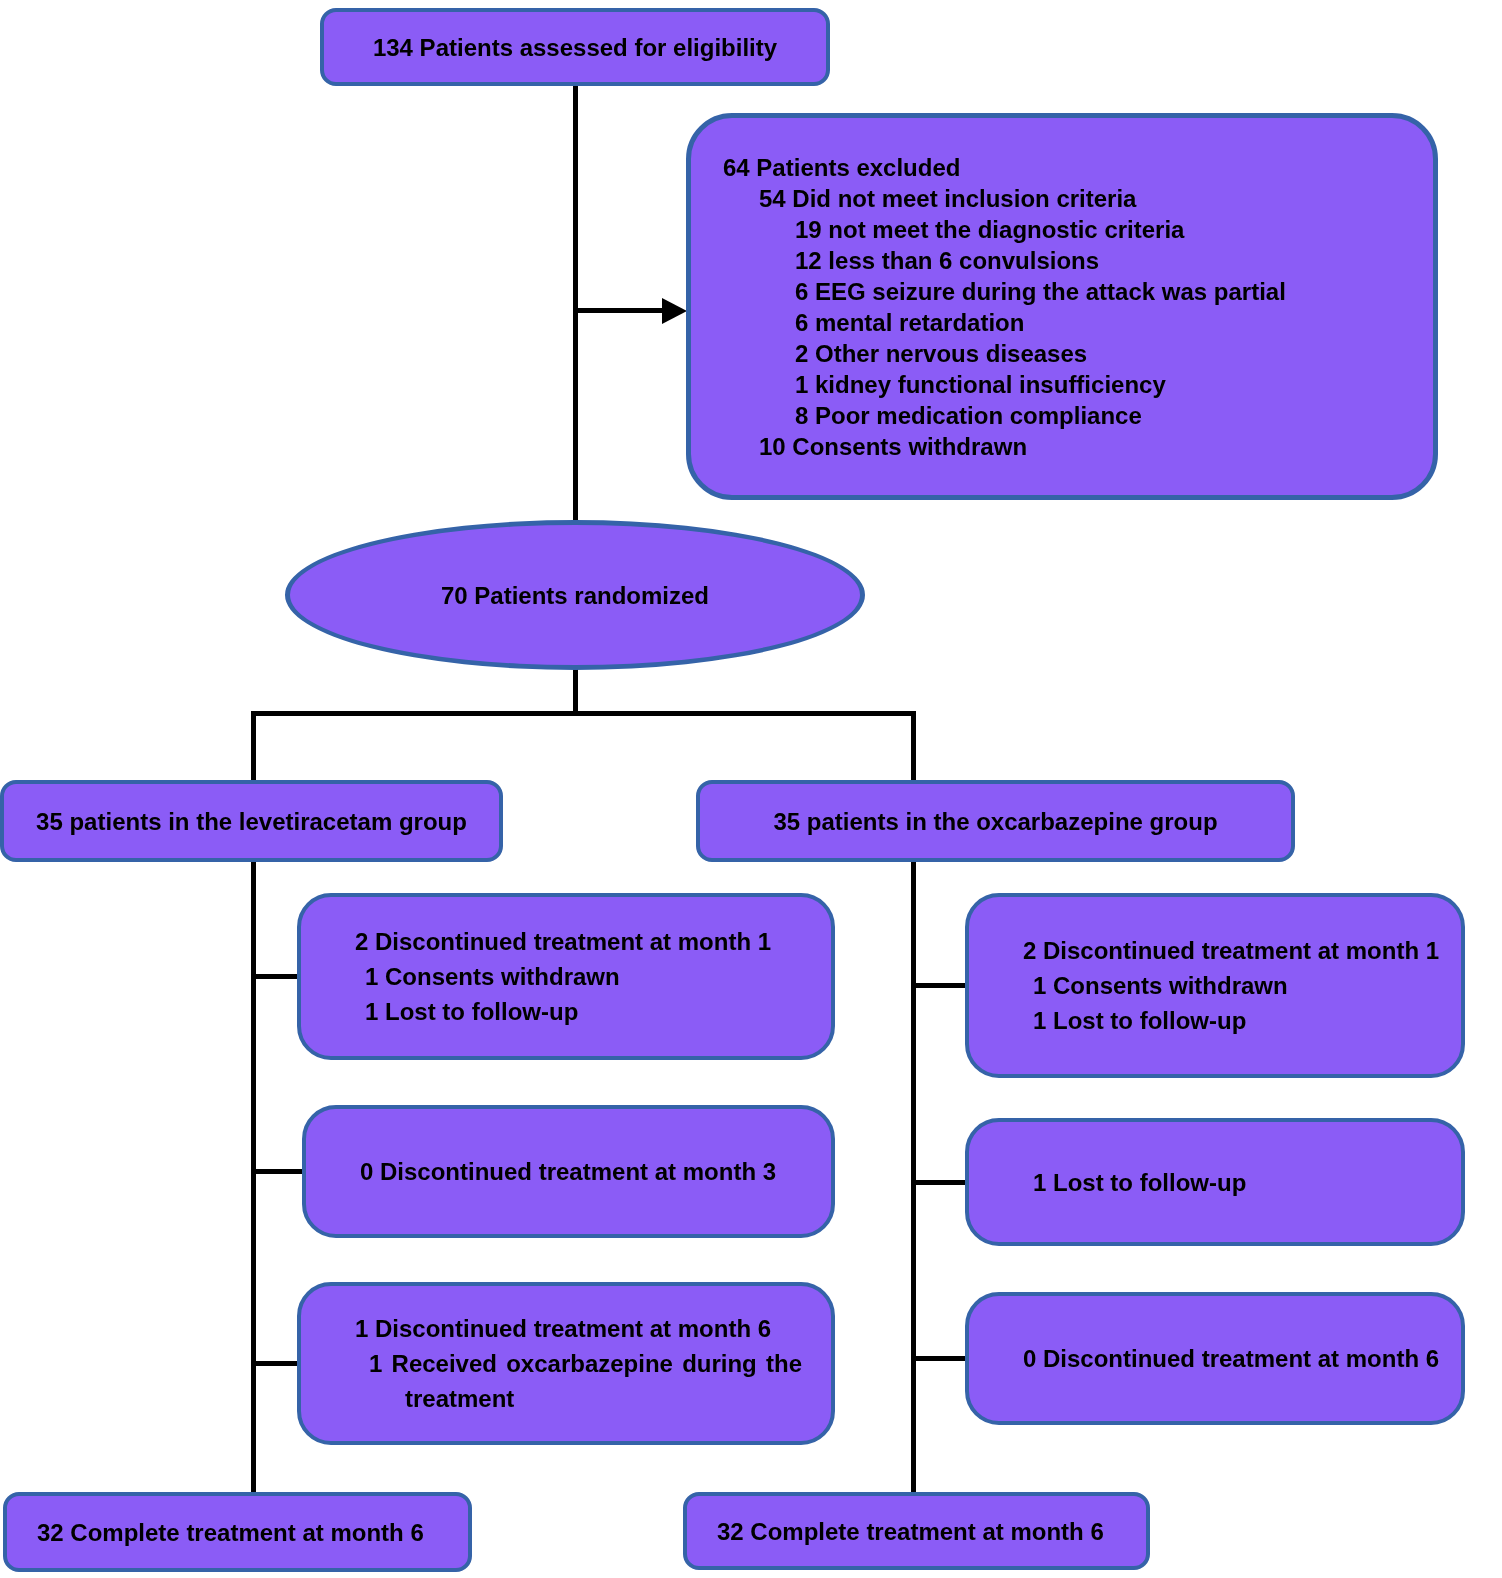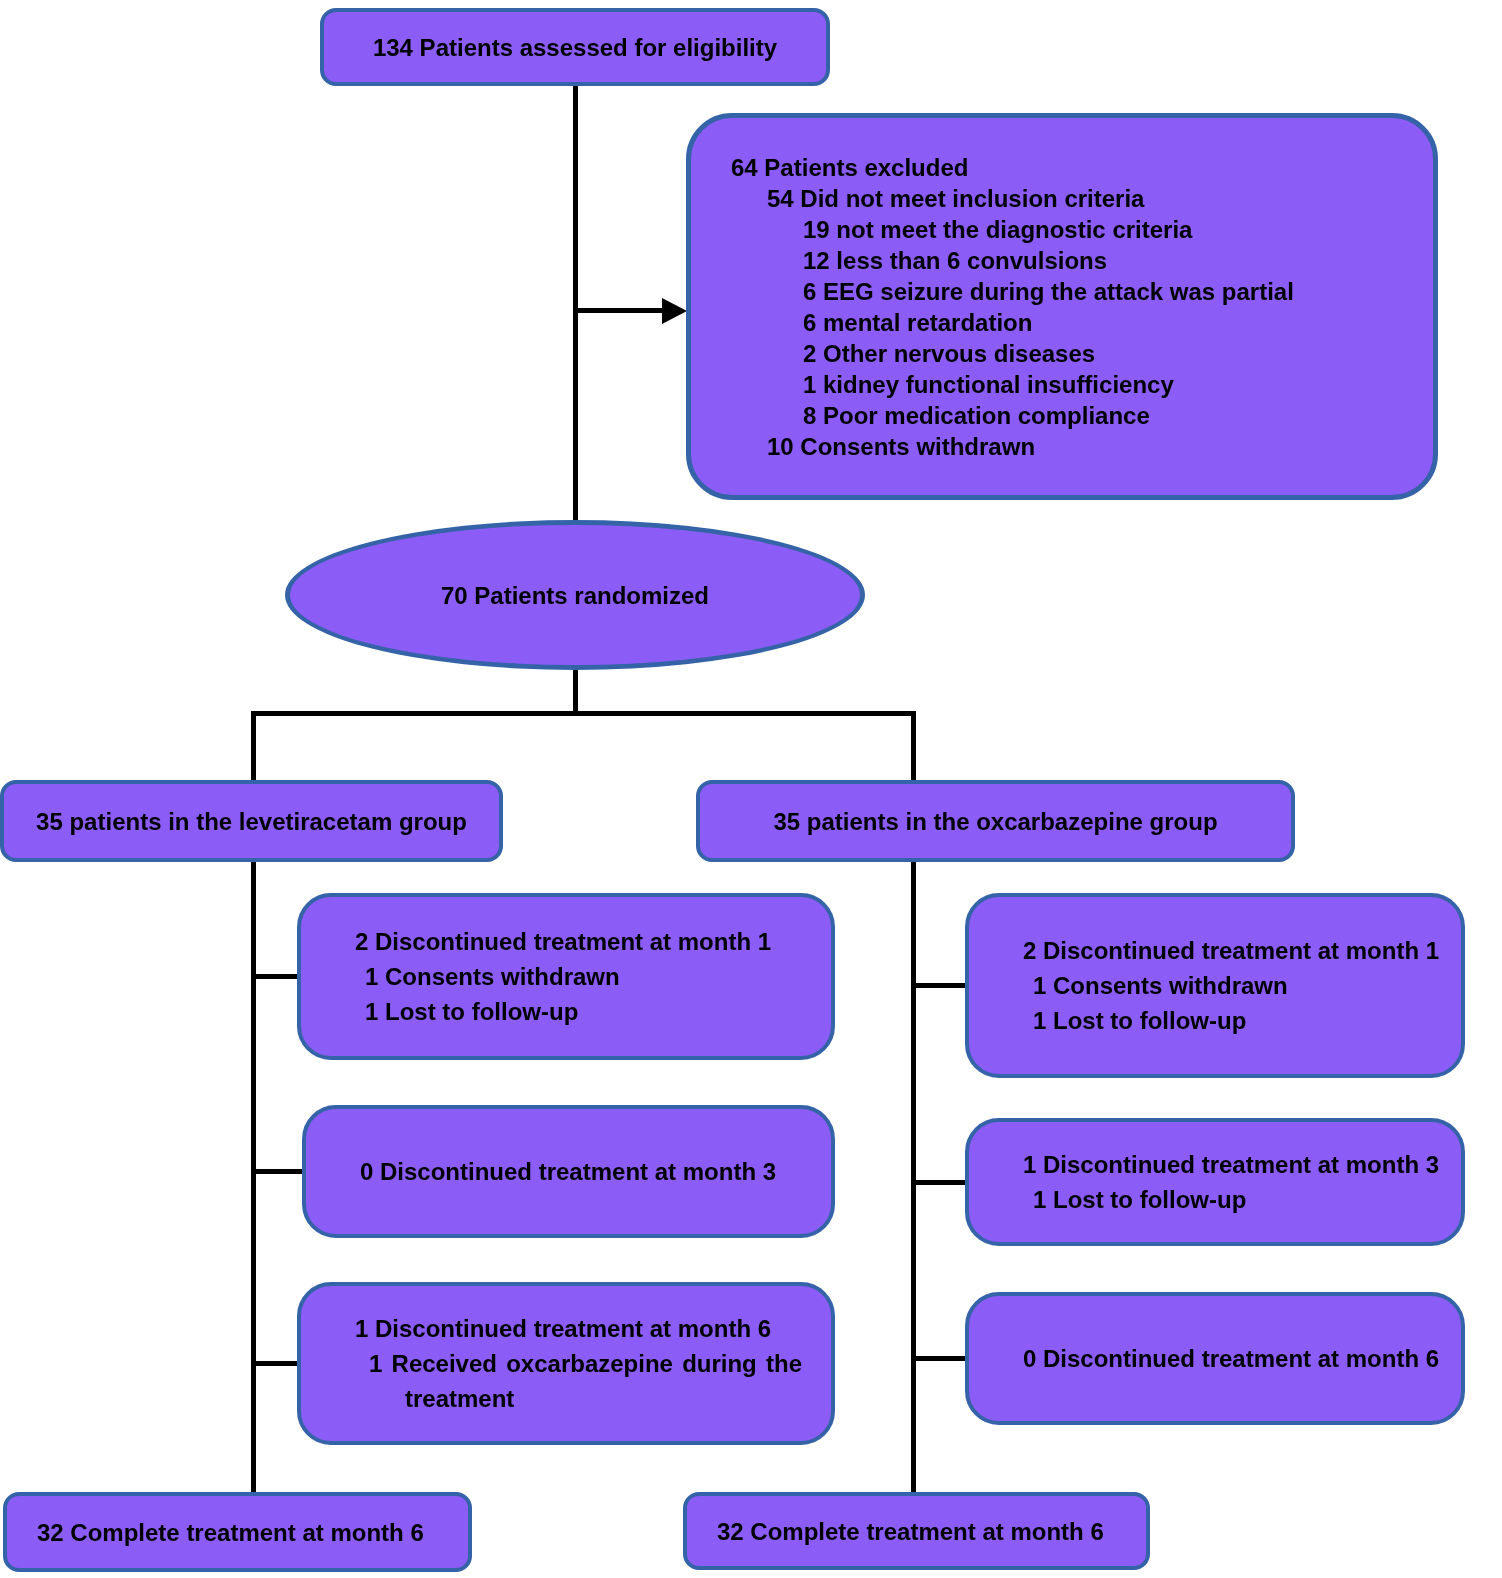--- a/index.html
+++ b/index.html
@@ -66,21 +66,21 @@
   <div class="line" style="left:253px; top:1169px; width:53px; height:5px;"></div>
   <div class="line" style="left:253px; top:1361px; width:48px; height:5px;"></div>
   <div class="line" style="left:913px; top:983px;  width:56px; height:5px;"></div>
   <div class="line" style="left:913px; top:1180px; width:56px; height:5px;"></div>
   <div class="line" style="left:913px; top:1356px; width:56px; height:5px;"></div>
 
   <div class="box center" style="left:320px; top:8px; width:510px; height:78px;">
     <div class="ln">134 Patients assessed for eligibility</div>
   </div>
 
-  <div class="box big exc" style="left:686px; top:113px; width:752px; height:387px;padding-left:8px;">
+  <div class="box big exc" style="left:686px; top:113px; width:752px; height:387px;">
     <div class="ln i0">64 Patients excluded</div>
     <div class="ln i1">54 Did not meet inclusion criteria</div>
     <div class="ln i2">19 not meet the diagnostic criteria</div>
     <div class="ln i2">12 less than 6 convulsions</div>
     <div class="ln i2">6 EEG seizure during the attack was partial</div>
     <div class="ln i2">6 mental retardation</div>
     <div class="ln i2">2 Other nervous diseases</div>
     <div class="ln i2">1 kidney functional insufficiency</div>
     <div class="ln i2">8 Poor medication compliance</div>
     <div class="ln i1">10 Consents withdrawn</div>
@@ -108,21 +108,20 @@
     <div class="ln d0">2 Discontinued treatment at month 1</div>
     <div class="ln d1">1 Consents withdrawn</div>
     <div class="ln d1">1 Lost to follow-up</div>
   </div>
 
   <div class="box r34" style="left:302px; top:1105px; width:533px; height:133px;">
     <div class="ln d0">0 Discontinued treatment at month 3</div>
   </div>
 
   <div class="box r34" style="left:965px; top:1118px; width:500px; height:128px;">
-    <div class="ln d0">1 Discontinued treatment at month 3</div>
     <div class="ln d1">1 Lost to follow-up</div>
   </div>
 
   <div class="box r34" style="left:297px; top:1282px; width:538px; height:163px;">
     <div class="ln d0">1 Discontinued treatment at month 6</div>
     <div class="ln hang">1 Received oxcarbazepine during the treatment</div>
   </div>
 
   <div class="box r34" style="left:965px; top:1292px; width:500px; height:133px;">
     <div class="ln d0">0 Discontinued treatment at month 6</div>

